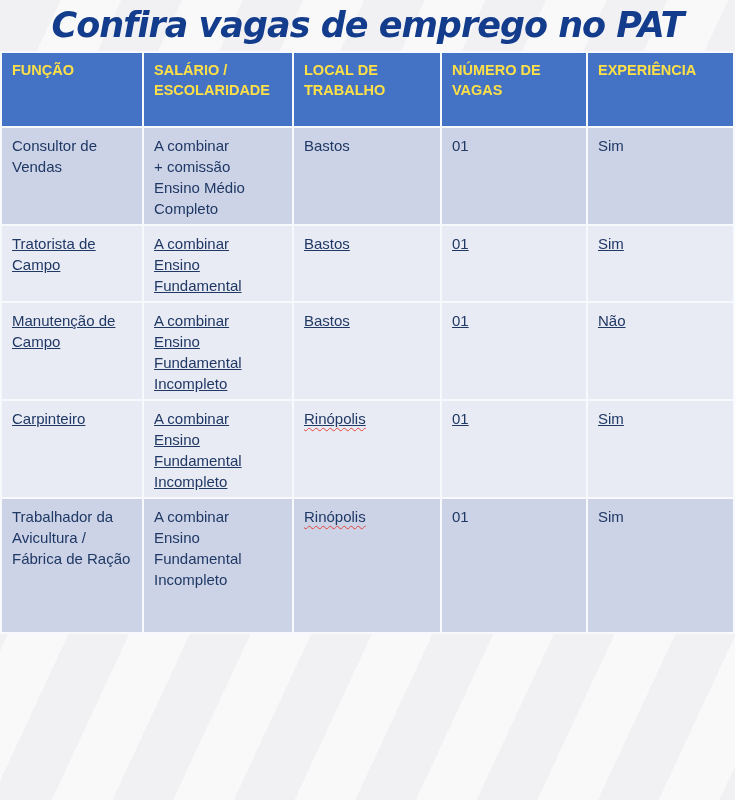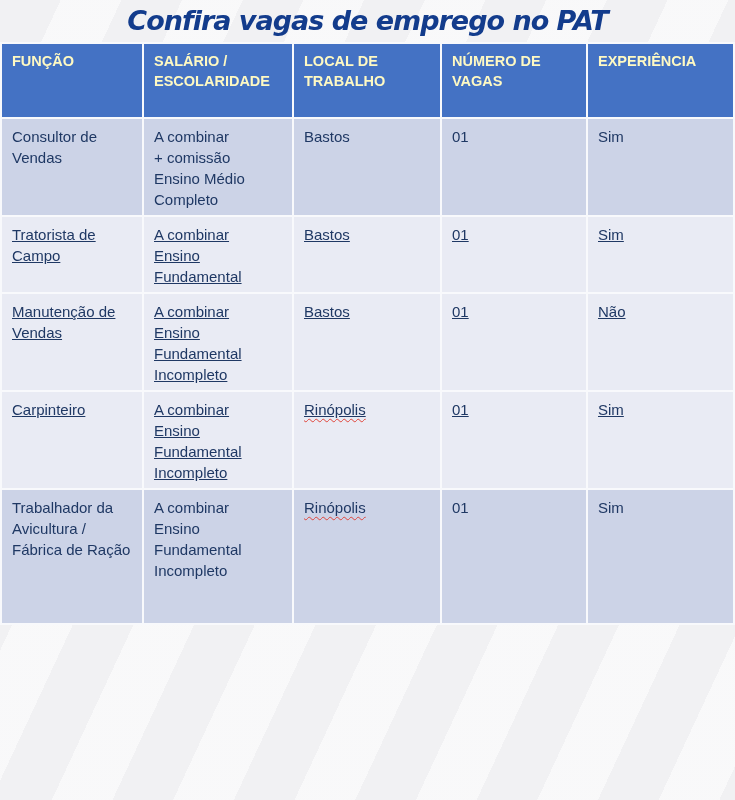--- a/index.html
+++ b/index.html
@@ -14,21 +14,21 @@
     background-image: repeating-linear-gradient(115deg,
       rgba(255,255,255,0) 0px, rgba(255,255,255,0) 55px,
       rgba(255,255,255,0.55) 55px, rgba(255,255,255,0.55) 110px);
     font-family: "Liberation Sans", sans-serif;
   }
   .page-title {
     margin: 0;
     padding: 5px 10px 6px 10px;
     text-align: center;
     font-family: "DejaVu Sans", sans-serif;
-    font-size: 27px;
+    font-size: 35px;
     font-weight: 800;
     font-style: italic;
     letter-spacing: -1px;
     color: #133C8C;
     white-space: nowrap;
   }
   table.job-table {
     width: 735px;
     table-layout: fixed;
     border-collapse: separate;
@@ -38,21 +38,21 @@
   table.job-table th, table.job-table td {
     vertical-align: top;
     text-align: left;
     padding: 7px 8px 5px 10px;
     font-size: 15px;
     line-height: 21px;
     word-wrap: break-word;
   }
   table.job-table th {
     background: #4472C4;
-    color: #fef9c3;
+    color: #fde047;
     font-weight: bold;
     font-size: 14.5px;
     line-height: 20px;
     height: 61px;
   }
   table.job-table td {
     color: #1F3864;
     white-space: pre-line;
   }
   tr.row-dark td { background: #CCD3E7; }
@@ -107,21 +107,21 @@
   </tr>
       <tr class="row-light">
     <td>Tratorista de Campo</td>
     <td>A combinar
 Ensino Fundamental</td>
     <td><span>Bastos</span></td>
     <td>01</td>
     <td>Sim</td>
   </tr>
       <tr class="row-light">
-    <td>Manutenção de Vendas</td>
+    <td>Manutenção de Campo</td>
     <td>A combinar
 Ensino Fundamental
 Incompleto</td>
     <td><span>Bastos</span></td>
     <td>01</td>
     <td>Não</td>
   </tr>
       <tr class="row-light">
     <td>Carpinteiro</td>
     <td>A combinar

